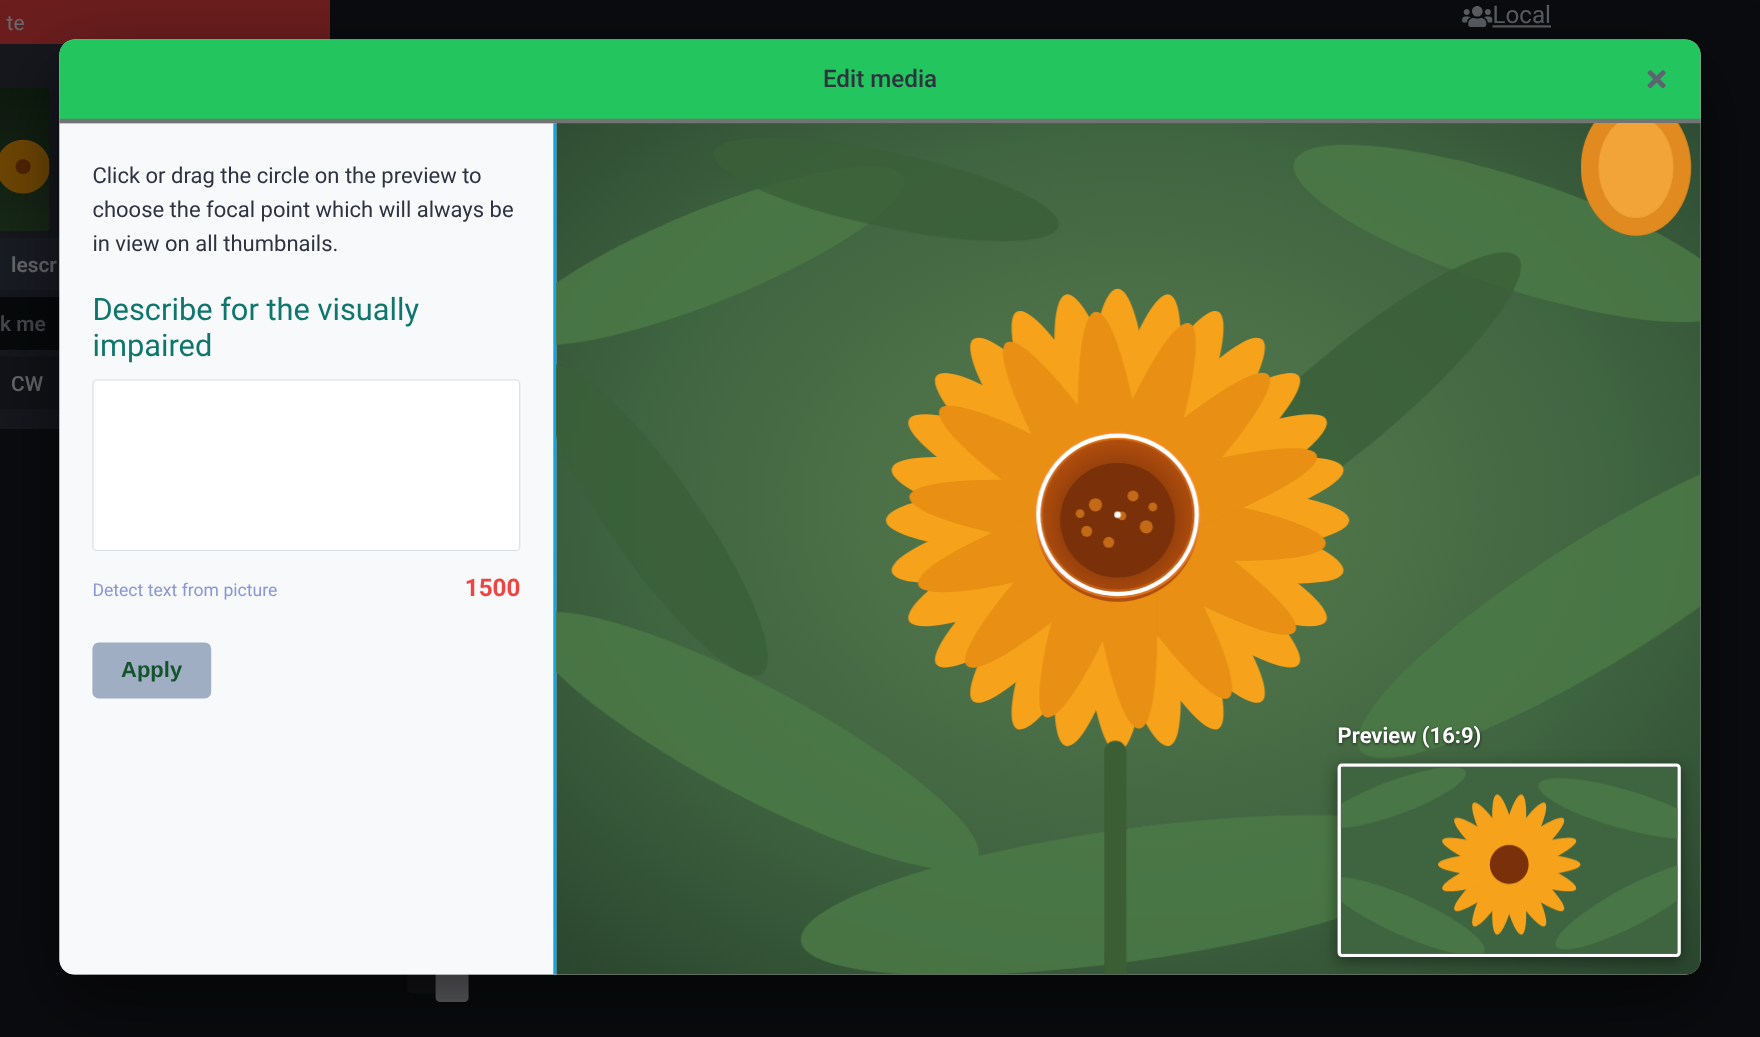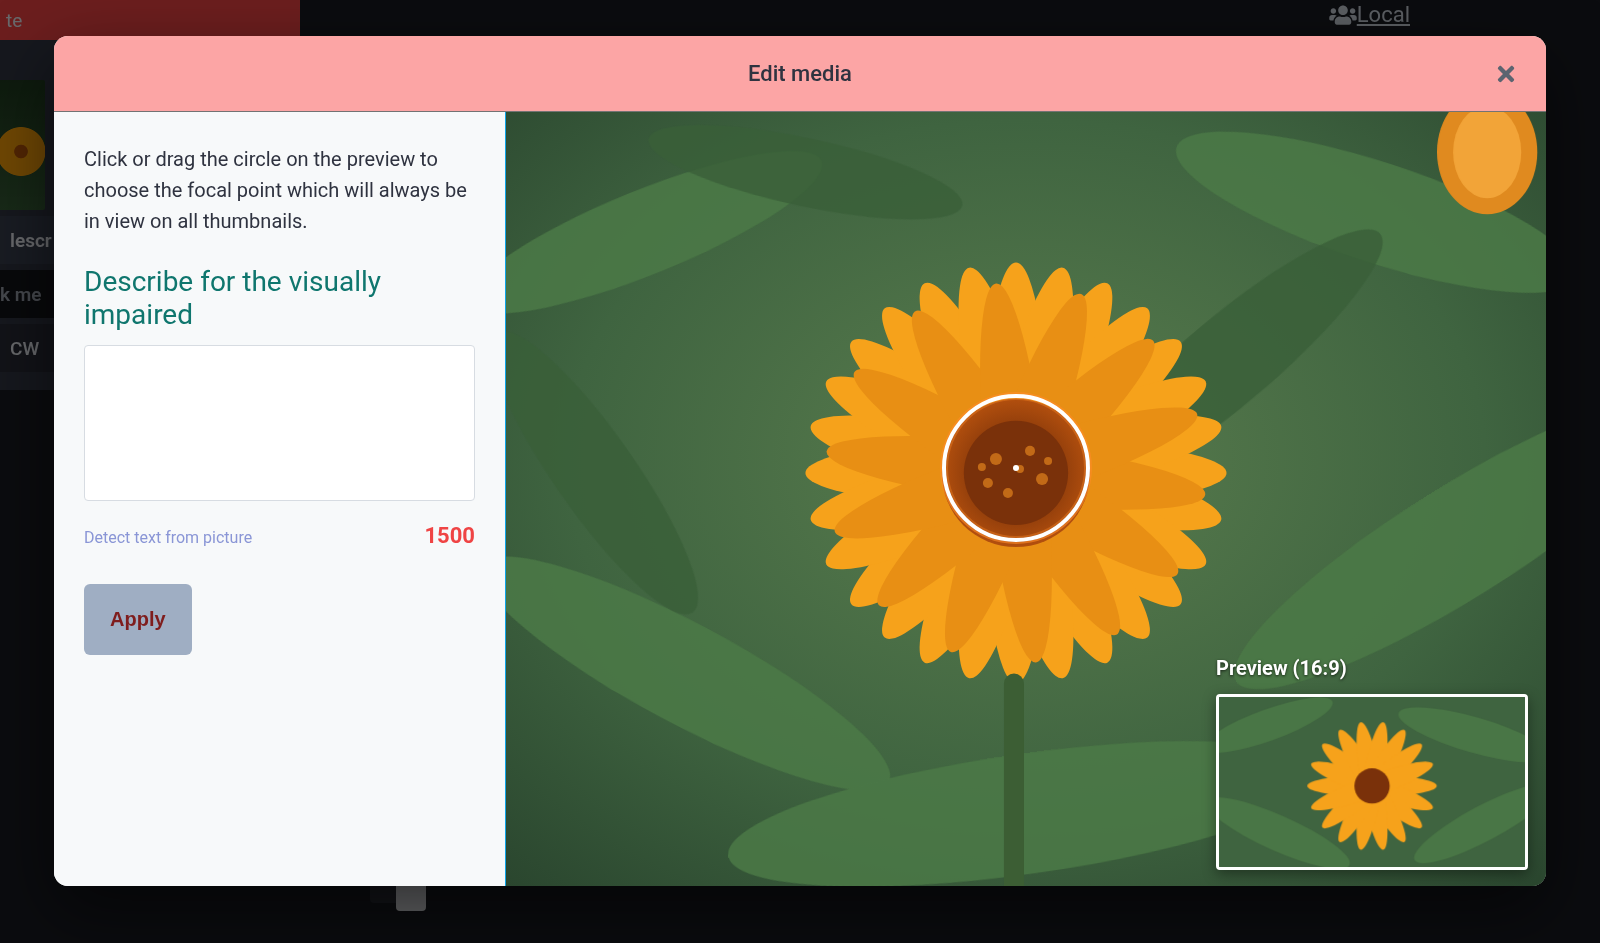--- a/index.html
+++ b/index.html
@@ -92,22 +92,22 @@
     box-shadow: 0 25px 70px rgba(0,0,0,.55);
     display: flex;
     flex-direction: column;
   }
   .modal-header {
     position: relative;
     height: 76px;
     display: flex;
     align-items: center;
     justify-content: center;
-    border-bottom: 1px solid #737373;
-    background: #fca5a5;
+    border-bottom: 4px solid #737373;
+    background: #22c55e;
   }
   .modal-title {
     font-size: 22px;
     font-weight: 500;
     color: #2f3340;
   }
   .close-btn {
     position: absolute;
     right: 22px; top: 50%;
     transform: translateY(-50%);
@@ -121,21 +121,21 @@
   .modal-body {
     flex: 1;
     display: flex;
     min-height: 0;
   }
 
   
   .left-panel {
     width: 452px;
     padding: 32px 30px;
-    border-right: 1px solid #0ea5e9;
+    border-right: 3px solid #0ea5e9;
     background: #f7f9fa;
     display: flex;
     flex-direction: column;
   }
   .instructions {
     font-size: 20px;
     line-height: 1.55;
     color: #2f3340;
     margin-bottom: 28px;
   }
@@ -171,26 +171,26 @@
   }
   .char-counter {
     font-size: 22px;
     font-weight: 700;
     color: #ef4444;
   }
   .apply-btn {
     margin-top: 36px;
     align-self: flex-start;
     background: #9faec3;
-    color: #7f1d1d;
+    color: #14532d;
     font-size: 20px;
     font-weight: 700;
     border: none;
     border-radius: 6px;
-    padding: 24px 26px;
+    padding: 14px 26px;
     cursor: pointer;
   }
 
   
   .right-panel {
     flex: 1;
     position: relative;
     background: #2d4a2d;
     overflow: hidden;
     cursor: crosshair;

